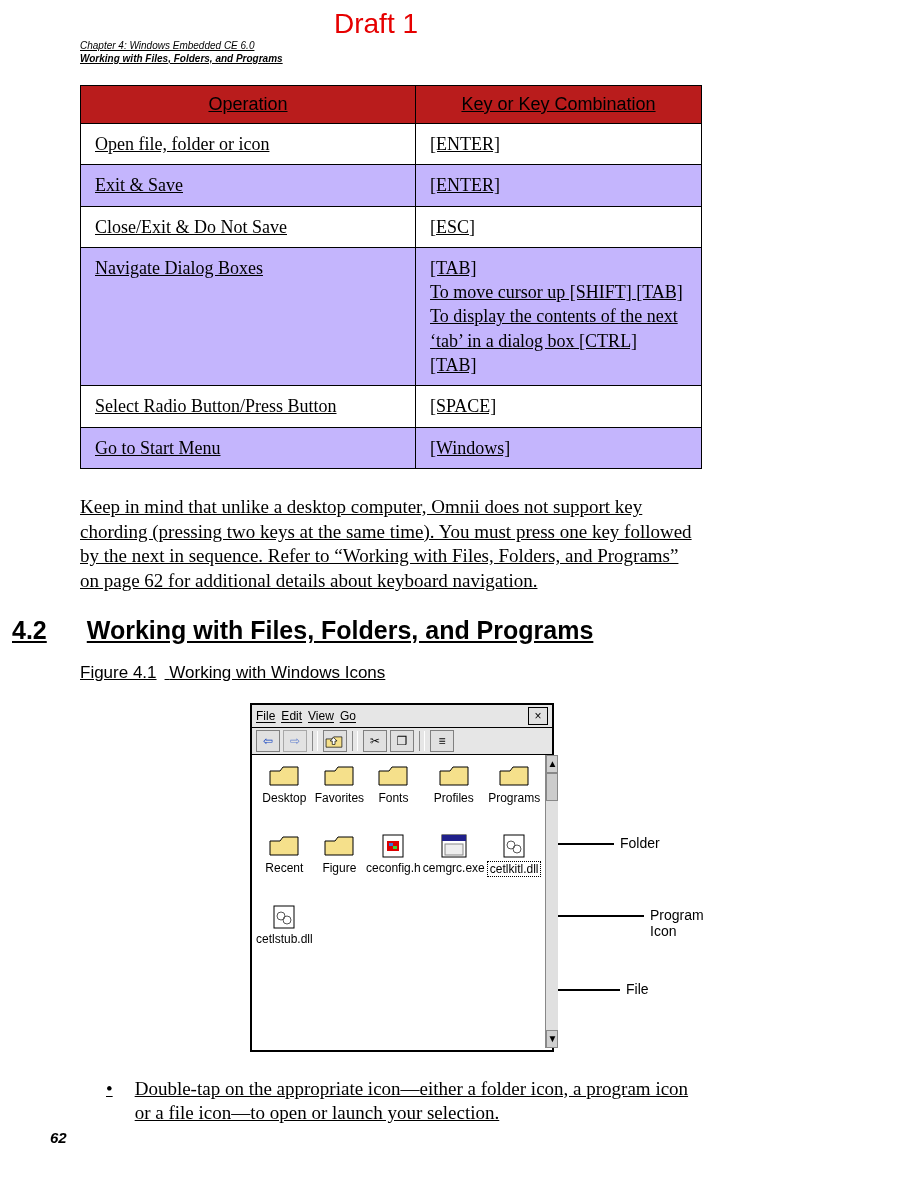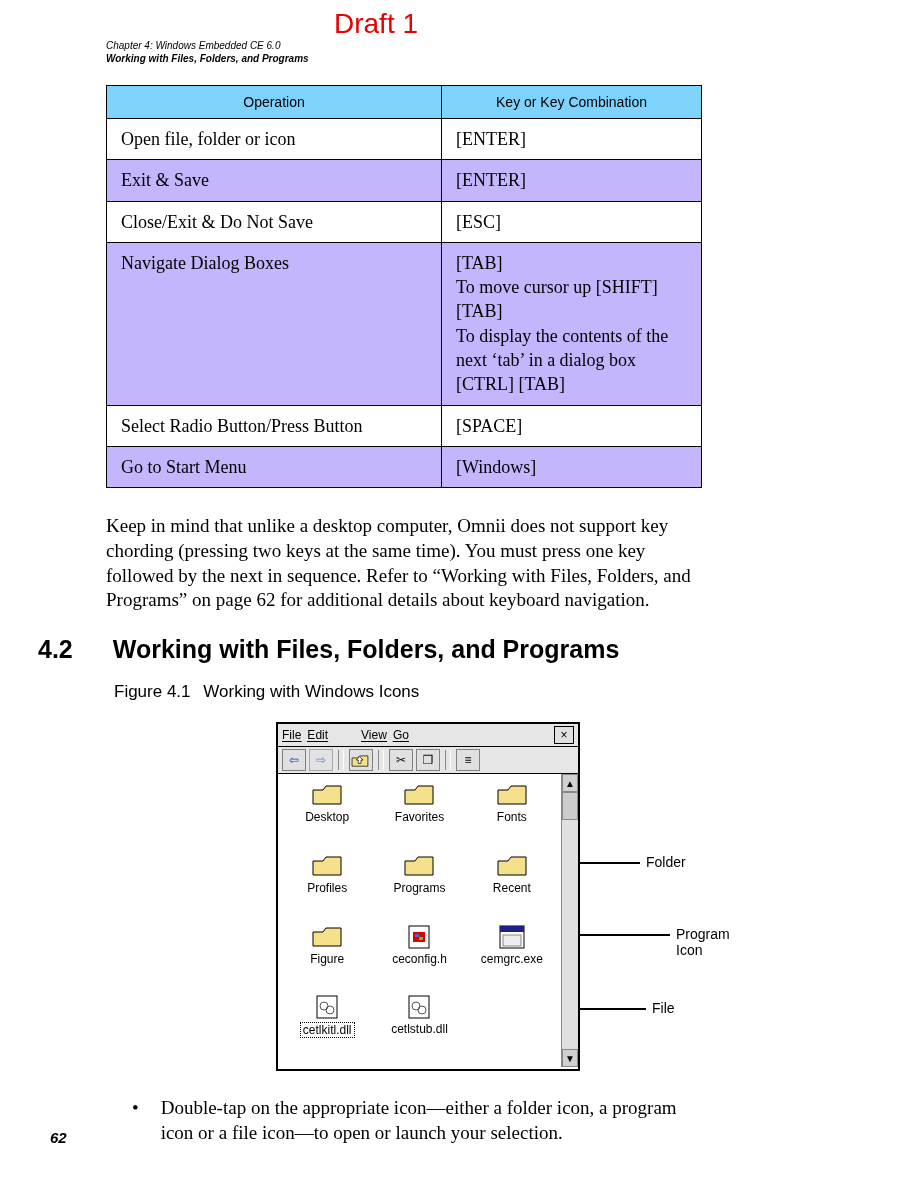--- a/index.html
+++ b/index.html
@@ -12,21 +12,22 @@
     font-family: "Times New Roman", Times, serif;
     color: #000;
     position: relative;
     overflow: hidden;
   }
   .page {
     position: relative;
     width: 752px;
     height: 1191px;
     box-sizing: border-box;
-    padding: 30px 50px 50px 106px;
+    padding: 30px 50px 50px 80px;
+    text-decoration: underline;
   }
   .draft {
     position: absolute;
     top: 8px;
     left: 50%;
     transform: translateX(-50%);
     color: #e60000;
     font-family: Arial, Helvetica, sans-serif;
     font-size: 28px;
   }
@@ -41,26 +42,26 @@
   .header-block .line1 { font-weight: normal; }
   .header-block .line2 { font-weight: bold; }
   table.shortcuts {
     border-collapse: collapse;
     width: 100%;
     font-size: 18px;
     margin-bottom: 26px;
   }
   table.shortcuts th {
     font-family: "Trebuchet MS", Verdana, sans-serif;
-    font-size: 14px;
+    font-size: 18px;
     font-weight: normal;
     text-align: center;
     padding: 8px 12px;
     border: 1px solid #000;
-    background: #7dd3fc;
+    background: #b91c1c;
   }
   table.shortcuts td {
     text-align: left;
     padding: 8px 14px;
     border: 1px solid #000;
     vertical-align: top;
     line-height: 1.35;
   }
   table.shortcuts tr.shaded td { background: #c4b5fd; }
   .col-op { width: 310px; }
@@ -84,21 +85,21 @@
   .section-title {
     font-family: "Trebuchet MS", Verdana, sans-serif;
     font-weight: bold;
     font-size: 25px;
   }
   .figure-caption {
     font-family: "Trebuchet MS", Verdana, sans-serif;
     font-size: 17px;
     margin-bottom: 20px;
   }
-  .figure-caption .fnum { margin-right: 8px; margin-left: 8px; }
+  .figure-caption .fnum { margin-right: 8px; }
   .figure-area {
     position: relative;
     width: 100%;
     height: 370px;
     margin-bottom: 4px;
   }
   .fe-window {
     position: absolute;
     left: 170px;
     top: 0;
@@ -148,21 +149,21 @@
   }
   .vsep { width: 4px; height: 20px; border-left: 1px solid #888; border-right: 1px solid #fff; margin: 0 2px; }
   .fe-body {
     position: relative;
     height: calc(345px - 22px - 26px - 4px);
     display: flex;
   }
   .fe-content {
     flex: 1;
     display: grid;
-    grid-template-columns: repeat(3, 1fr);
+    grid-template-columns: repeat(5, 1fr);
     grid-template-rows: repeat(4, 1fr);
     gap: 2px 2px;
     padding: 8px 4px 4px 4px;
   }
   .fe-scroll {
     width: 16px;
     background: #e0e0e0;
     border-left: 1px solid #888;
     display: flex; flex-direction: column; justify-content: space-between;
   }
@@ -304,21 +305,21 @@
     <div class="callout-line" style="left:434px; top:212px; width:130px;"></div>
     <div class="callout-text" style="left:570px; top:204px;">Program Icon</div>
 
     <div class="callout-line" style="left:434px; top:286px; width:106px;"></div>
     <div class="callout-text" style="left:546px; top:278px;">File</div>
 
     <div class="fe-window">
       <div class="fe-menubar">
         <span class="menu"><span style="text-decoration:underline;">File</span></span>
         <span class="menu"><span style="text-decoration:underline;">Edit</span></span>
-        <span class="menu"><span style="text-decoration:underline;margin-left:27px;">View</span></span>
+        <span class="menu"><span style="text-decoration:underline;">View</span></span>
         <span class="menu"><span style="text-decoration:underline;">Go</span></span>
         <span class="fe-close">×</span>
       </div>
       <div class="fe-toolbar">
         <span class="tb-btn" style="color:#1040c0">⇦</span>
         <span class="tb-btn" style="color:#1040c0;opacity:.6">⇨</span>
         <span class="vsep"></span>
         <span class="tb-btn">
           <svg class="ico-svg" viewBox="0 0 32 26">
             <path d="M3 10 h8 l3 -3 h12 v15 h-23 z" fill="#f5e08b" stroke="#000"></path>

